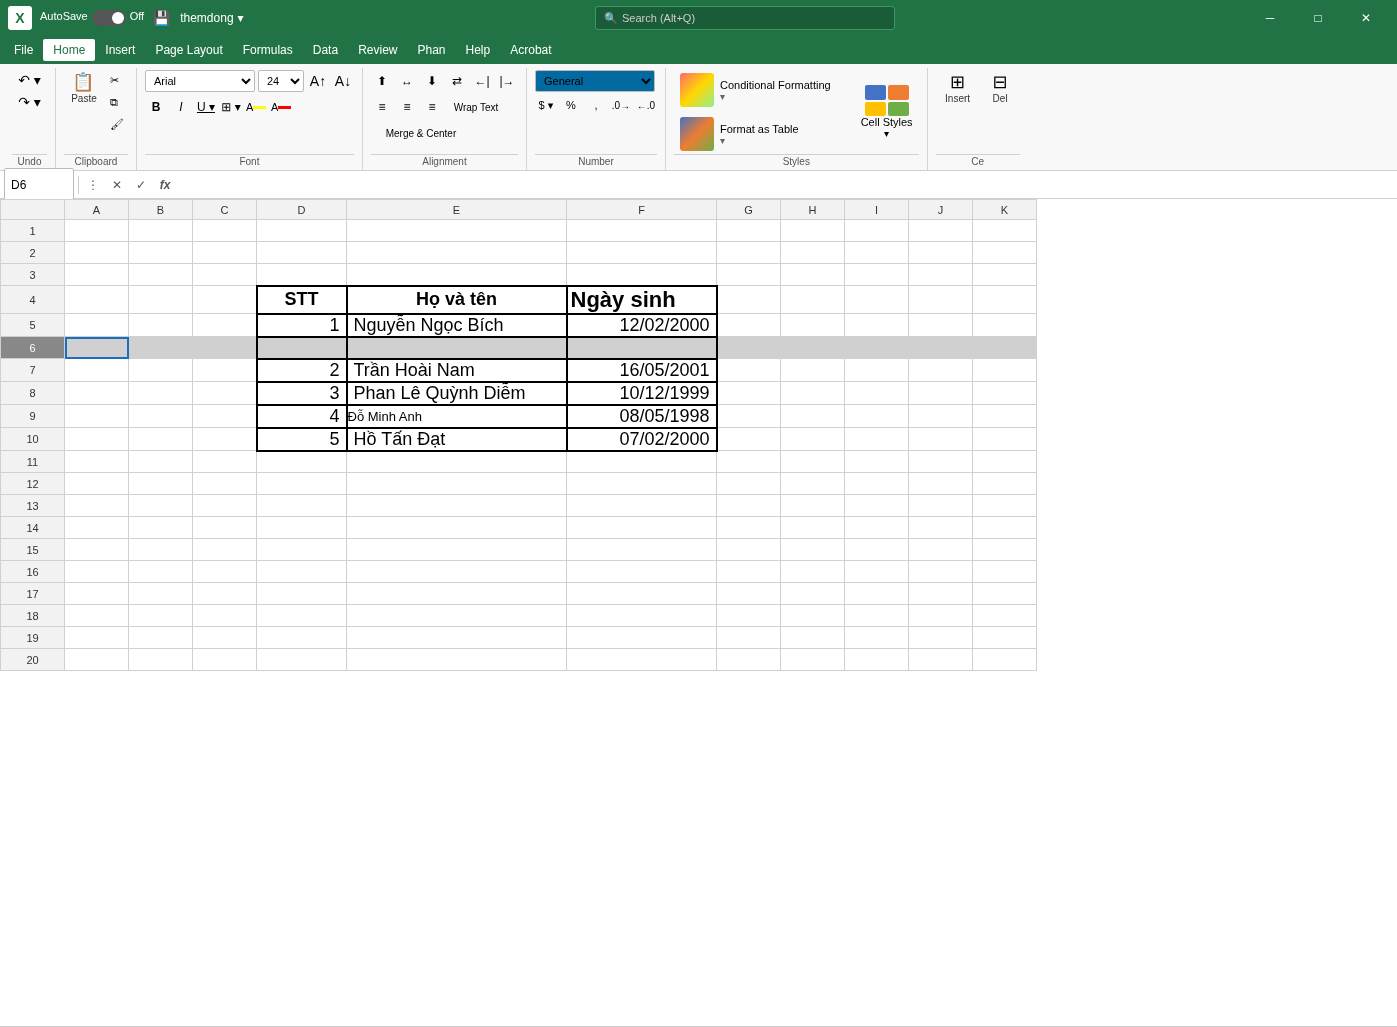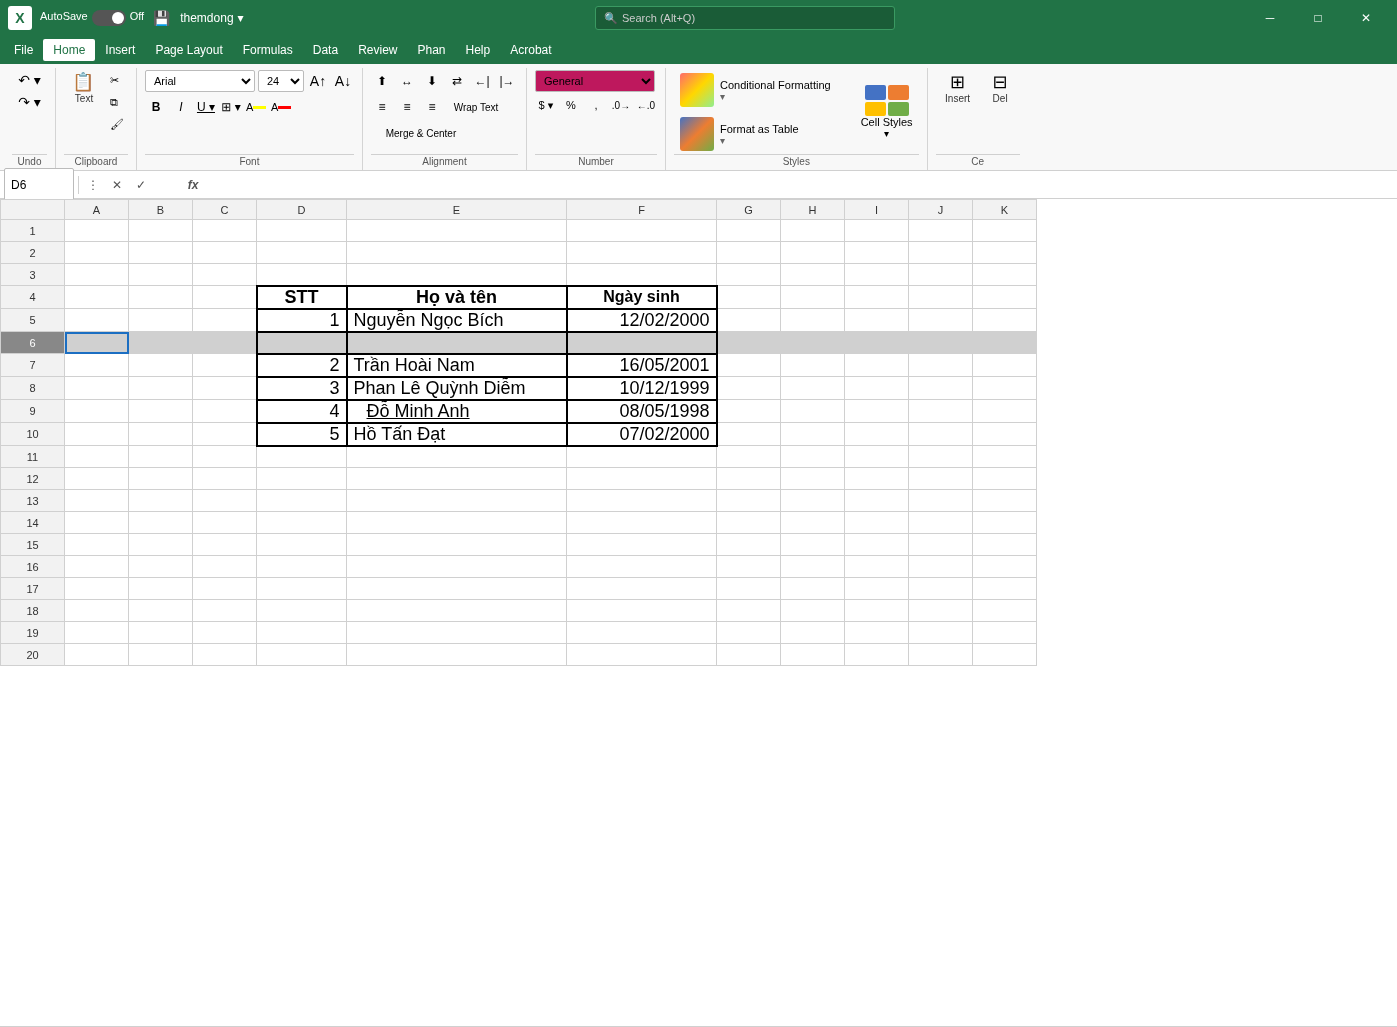--- a/index.html
+++ b/index.html
@@ -141,21 +141,21 @@
       display: flex; align-items: center; justify-content: center;
     }
     .format-btn.bold { font-weight: bold; }
     .format-btn.italic { font-style: italic; }
     .format-btn.underline { text-decoration: underline; }
     .color-bar { width: 18px; height: 3px; }
 
     
     .number-select {
       height: 22px; border: 1px solid #bbb; border-radius: 2px;
-      font-size: 11px; padding: 0 4px; background: #be185d;
+      font-size: 11px; padding: 0 4px; background: #0369a1;
       width: 120px;
     }
 
     
     .formula-bar {
       height: 28px;
       background: white;
       border-bottom: 1px solid #d0d0d0;
       display: flex;
       align-items: center;
@@ -334,21 +334,21 @@
           <div class="ribbon-btn-sm" data-name="redo-button" style="font-size:14px;">↷ ▾</div>
         </div>
       </div>
       <div class="ribbon-section-label" data-name="undo-label">Undo</div>
     </div>
 
     <div class="ribbon-group" data-name="ribbon-group-clipboard" style="min-width:80px">
       <div class="ribbon-group-content" data-name="clipboard-group-content">
         <div class="ribbon-btn" data-name="paste-button" style="min-width:40px;">
           <span class="btn-icon" data-name="paste-icon">📋</span>
-          <span class="btn-label" data-name="paste-label">Text</span>
+          <span class="btn-label" data-name="paste-label">Paste</span>
         </div>
         <div style="display:flex;flex-direction:column;gap:2px;">
           <div class="ribbon-btn-sm" data-name="cut-button">
             <span data-name="cut-icon">✂</span>
           </div>
           <div class="ribbon-btn-sm" data-name="copy-button">
             <span data-name="copy-icon">⧉</span>
           </div>
           <div class="ribbon-btn-sm" data-name="format-painter-button">
             <span data-name="format-painter-icon">🖌</span>
@@ -480,21 +480,21 @@
   </div>
 </div>
 
 <div class="formula-bar" data-name="formula-bar">
   <input class="cell-ref" type="text" value="D6" data-name="cell-reference-input" style="">
   <div class="formula-divider" data-name="formula-divider"></div>
   <div class="formula-buttons" data-name="formula-buttons">
     <div class="formula-btn" data-name="formula-more-button">⋮</div>
     <div class="formula-btn" data-name="formula-cancel-button">✕</div>
     <div class="formula-btn" data-name="formula-confirm-button">✓</div>
-    <div class="formula-btn" data-name="function-button" style="font-style:italic;font-weight:bold;margin-left:28px;">fx</div>
+    <div class="formula-btn" data-name="function-button" style="font-style:italic;font-weight:bold;">fx</div>
   </div>
   <input class="formula-input" type="text" value="" data-name="formula-input" style="">
 </div>
 
 <div class="spreadsheet-container" data-name="spreadsheet-container">
   <div class="sheet-area" data-name="sheet-area">
     <table class="grid-table" data-name="grid-table">
       <thead>
         <tr data-name="column-header-row">
           <th class="col-header row-header" data-name="corner-header" style="width:30px;min-width:30px;"></th>
@@ -558,21 +558,21 @@
           <td data-name="cell-K3"></td>
         </tr>
 
         <tr data-name="table-row">
           <td class="row-header" data-name="row-header-4">4</td>
           <td data-name="cell-A4"></td>
           <td data-name="cell-B4"></td>
           <td data-name="cell-C4"></td>
           <td class="data-header" data-name="cell-D4-stt-header" style="font-size:18px;font-weight:bold;border:2px solid #000;text-align:center;">STT</td>
           <td class="data-header" data-name="cell-E4-name-header" style="font-size:18px;font-weight:bold;border:2px solid #000;text-align:center;">Họ và tên</td>
-          <td class="data-header" data-name="cell-F4-dob-header" style="font-size:16px;font-weight:bold;border:2px solid #000;text-align:center;">Ngày sinh</td>
+          <td class="data-header" data-name="cell-F4-dob-header" style="font-size:22px;font-weight:bold;border:2px solid #000;text-align:left;">Ngày sinh</td>
           <td data-name="cell-G4"></td>
           <td data-name="cell-H4"></td>
           <td data-name="cell-I4"></td>
           <td data-name="cell-J4"></td>
           <td data-name="cell-K4"></td>
         </tr>
 
         <tr data-name="table-row">
           <td class="row-header" data-name="row-header-5">5</td>
           <td data-name="cell-A5"></td>
@@ -632,21 +632,21 @@
           <td data-name="cell-J8"></td>
           <td data-name="cell-K8"></td>
         </tr>
 
         <tr data-name="table-row">
           <td class="row-header" data-name="row-header-9">9</td>
           <td data-name="cell-A9"></td>
           <td data-name="cell-B9"></td>
           <td data-name="cell-C9"></td>
           <td class="data-num" data-name="cell-D9-stt" style="font-size:18px;border:2px solid #000;text-align:right;padding-right:6px;">4</td>
-          <td class="data-name-cell" data-name="cell-E9-name" style="font-size:18px;border:2px solid #000;padding-left:19px;text-decoration:underline;">Đỗ Minh Anh</td>
+          <td class="data-name-cell" data-name="cell-E9-name" style="font-size:13px;border:2px solid #000;padding-left:0;">Đỗ Minh Anh</td>
           <td class="data-date" data-name="cell-F9-dob" style="font-size:18px;border:2px solid #000;text-align:right;padding-right:6px;">08/05/1998</td>
           <td data-name="cell-G9"></td>
           <td data-name="cell-H9"></td>
           <td data-name="cell-I9"></td>
           <td data-name="cell-J9"></td>
           <td data-name="cell-K9"></td>
         </tr>
 
         <tr data-name="table-row">
           <td class="row-header" data-name="row-header-10">10</td>

